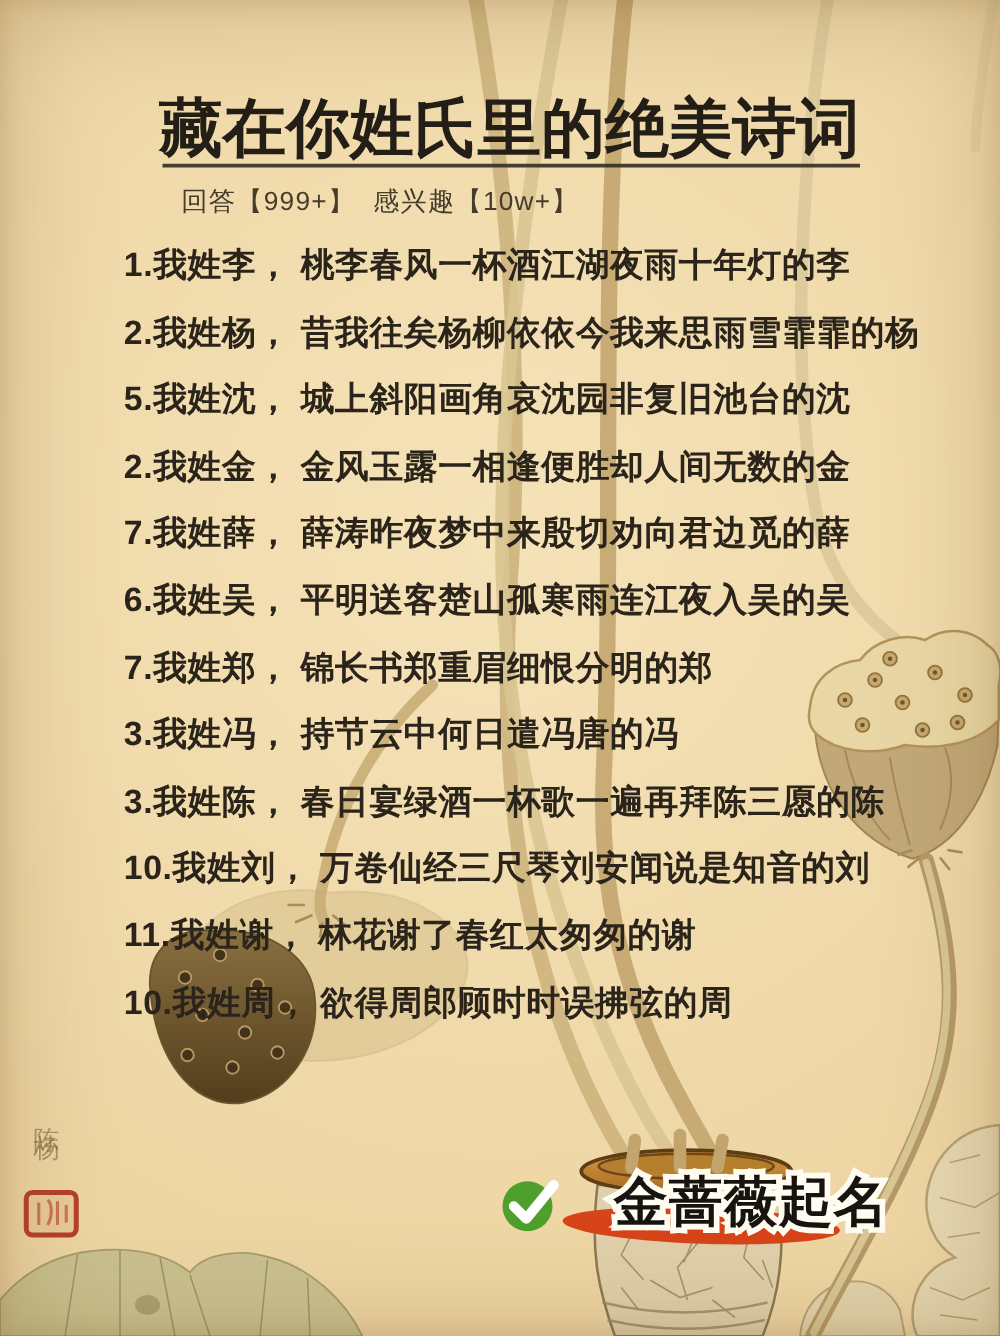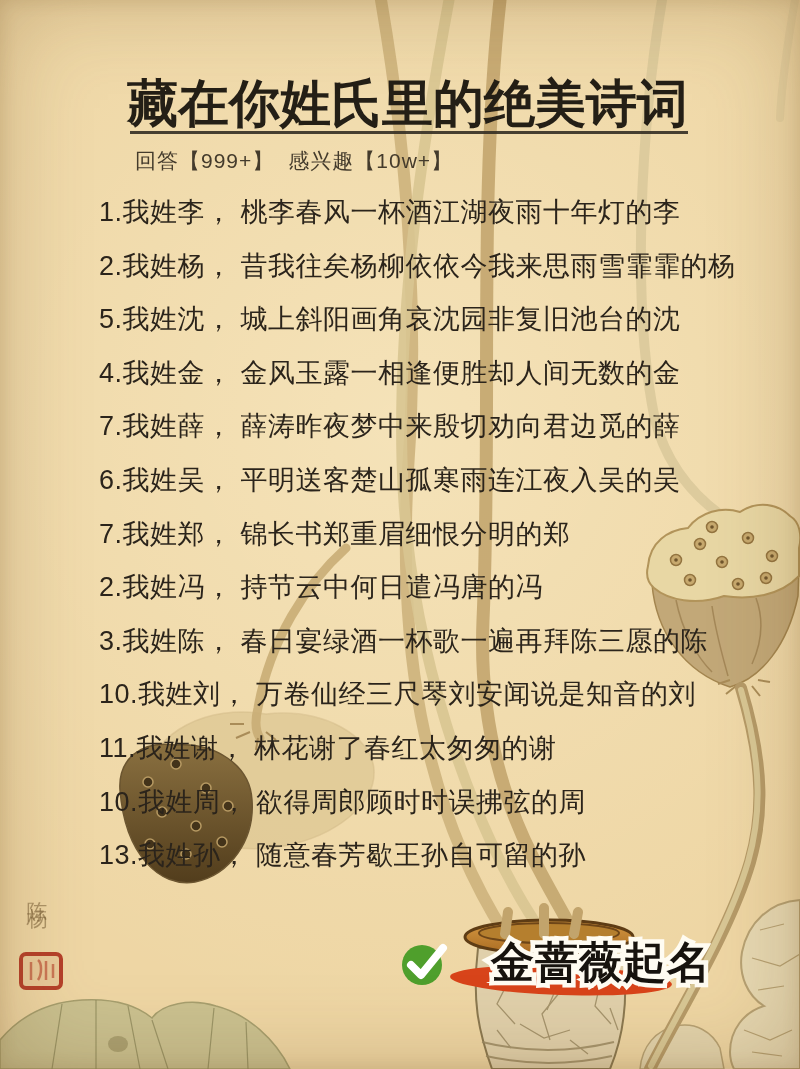--- a/index.html
+++ b/index.html
@@ -19,27 +19,27 @@
   .art{position:absolute;inset:0;z-index:1;}
 
   .text-layer{position:absolute;inset:0;z-index:2;color:#2b241b;}
   .title{
     position:absolute;left:127px;top:40px;width:600px;
     font-family:"Liberation Serif","DejaVu Serif",serif;
     font-weight:900;font-size:51px;letter-spacing:0px;line-height:1.2;
     color:#241f16;white-space:nowrap;
   }
   .divider{position:absolute;left:130px;top:131px;width:558px;height:3px;background:#332d24;opacity:.9;}
-  .stats{position:absolute;left:135px;top:147px;font-size:21px;letter-spacing:1px;color:#443b2c;white-space:nowrap;}
+  .stats{position:absolute;left:145px;top:147px;font-size:21px;letter-spacing:1px;color:#443b2c;white-space:nowrap;}
   .stats .gap{display:inline-block;width:14px;}
   .poem-list{position:absolute;left:99px;top:186px;width:690px;}
   .poem-item{
     height:53.6px;line-height:53.6px;
     font-size:27px;letter-spacing:.5px;white-space:nowrap;
-    color:#2b241b;font-weight:400;
+    color:#2b241b;font-weight:700;
   }
 
   .signature{
     position:absolute;left:23px;top:884px;z-index:2;
     writing-mode:vertical-rl;text-orientation:upright;
     font-family:"Liberation Serif","DejaVu Serif",serif;
     font-size:21px;letter-spacing:8px;color:rgba(118,92,52,.55);
   }
 
   .footer-brand{
@@ -182,30 +182,29 @@
 
   <div class="text-layer">
     <h1 class="title">藏在你姓氏里的绝美诗词</h1>
     <div class="divider"></div>
     <div class="stats"><span>回答【999+】</span><span class="gap"></span><span>感兴趣【10w+】</span></div>
 
     <div class="poem-list">
       <div class="poem-item">1.我姓李， 桃李春风一杯酒江湖夜雨十年灯的李</div>
       <div class="poem-item">2.我姓杨， 昔我往矣杨柳依依今我来思雨雪霏霏的杨</div>
       <div class="poem-item">5.我姓沈， 城上斜阳画角哀沈园非复旧池台的沈</div>
-      <div class="poem-item">4.我姓金， 金风玉露一相逢便胜却人间无数的金</div>
+      <div class="poem-item">2.我姓金， 金风玉露一相逢便胜却人间无数的金</div>
       <div class="poem-item">7.我姓薛， 薛涛昨夜梦中来殷切劝向君边觅的薛</div>
       <div class="poem-item">6.我姓吴， 平明送客楚山孤寒雨连江夜入吴的吴</div>
       <div class="poem-item">7.我姓郑， 锦长书郑重眉细恨分明的郑</div>
-      <div class="poem-item">2.我姓冯， 持节云中何日遣冯唐的冯</div>
+      <div class="poem-item">3.我姓冯， 持节云中何日遣冯唐的冯</div>
       <div class="poem-item">3.我姓陈， 春日宴绿酒一杯歌一遍再拜陈三愿的陈</div>
       <div class="poem-item">10.我姓刘， 万卷仙经三尺琴刘安闻说是知音的刘</div>
       <div class="poem-item">11.我姓谢， 林花谢了春红太匆匆的谢</div>
       <div class="poem-item">10.我姓周， 欲得周郎顾时时误拂弦的周</div>
-      <div class="poem-item">13.我姓孙， 随意春芳歇王孙自可留的孙</div>
     </div>
   </div>
 
   <div class="footer-brand">
     <svg class="check-badge" viewBox="0 0 52 52" aria-hidden="true">
       <circle cx="22" cy="27" r="20" fill="#4f9f2c"></circle>
       <path d="M11 27 L21 37 L43 10" fill="none" stroke="#ffffff" stroke-width="8" stroke-linecap="round" stroke-linejoin="round"></path>
     </svg>
     <div class="brand-wrap">
       <div class="brand-underline"></div>

